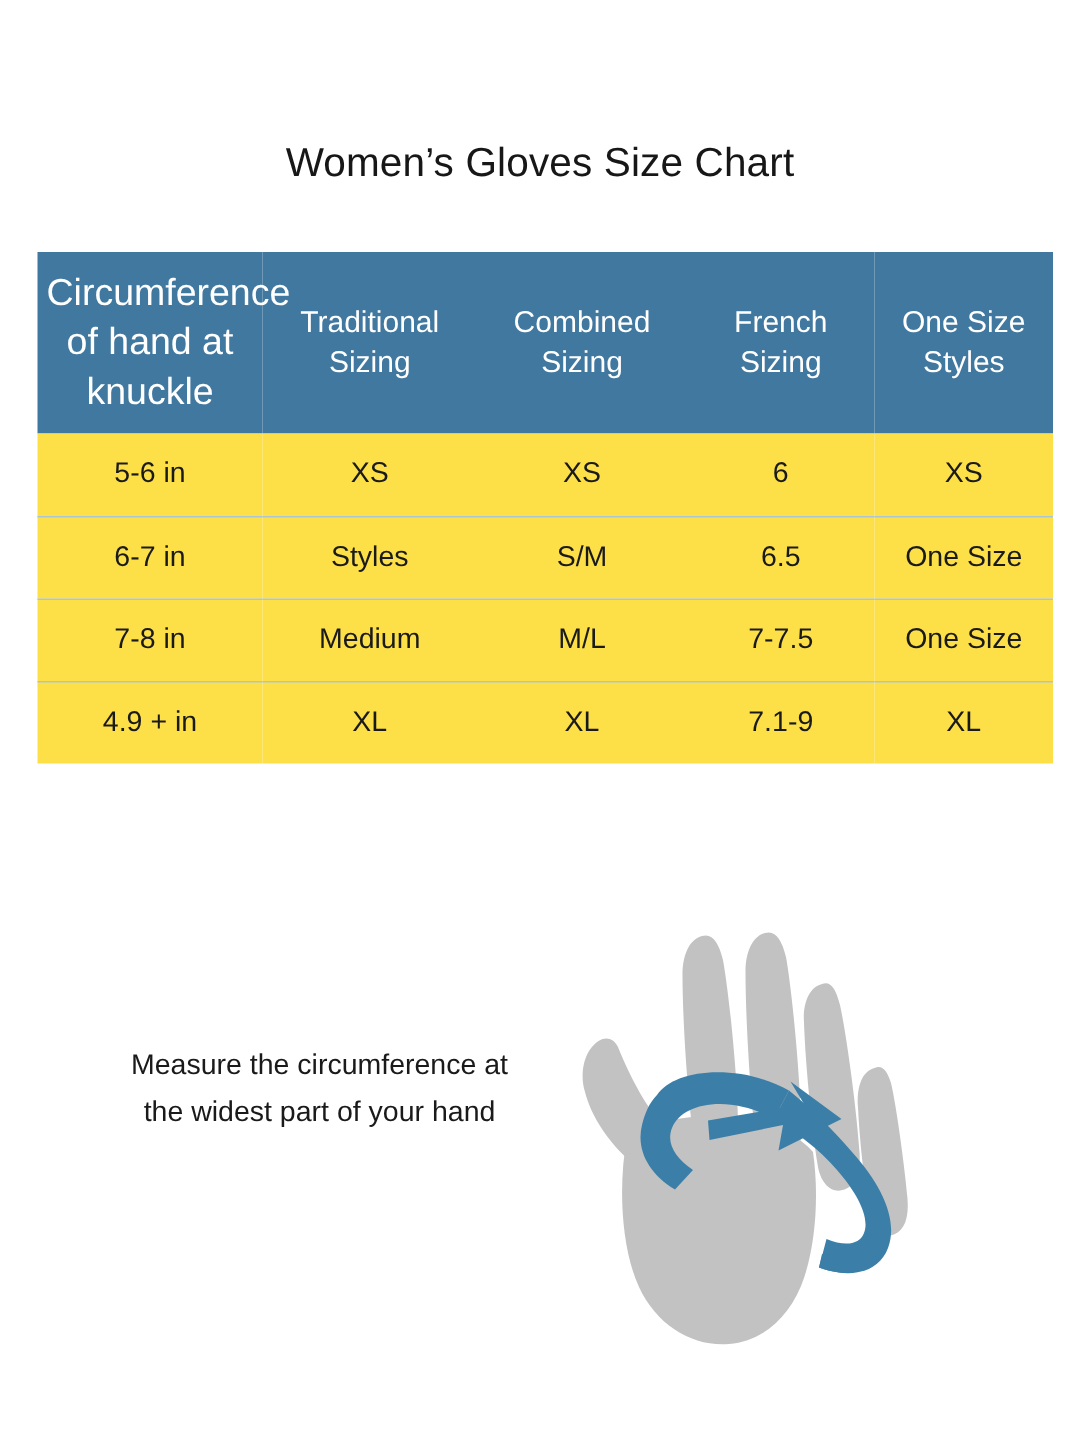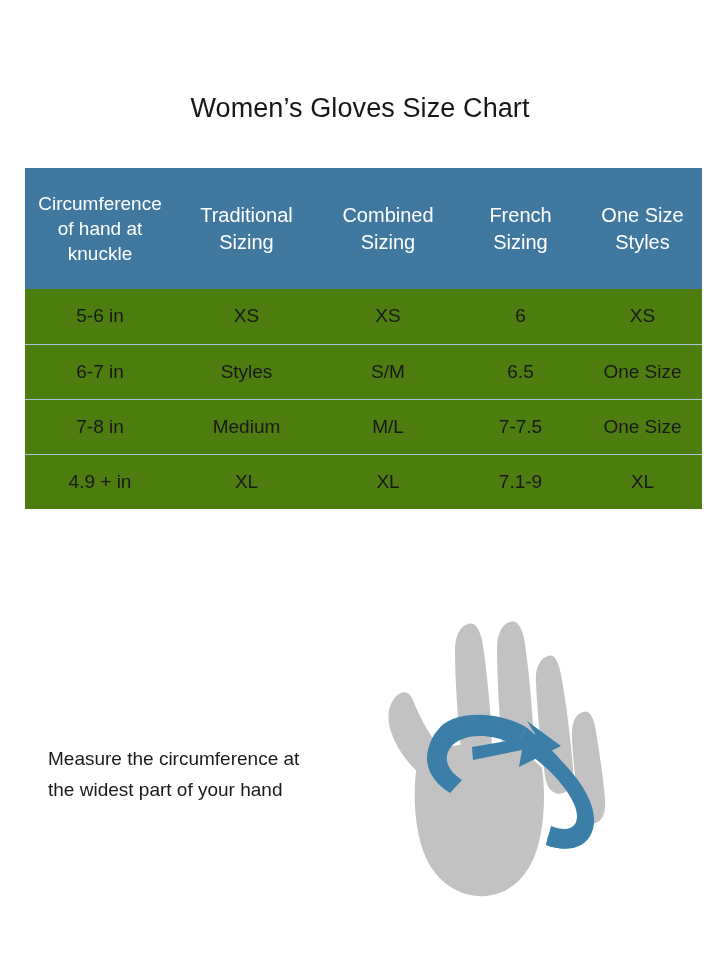--- a/index.html
+++ b/index.html
@@ -55,45 +55,46 @@
     font-size: 20px;
     font-weight: 400;
     text-align: center;
     vertical-align: middle;
     height: 121px;
     line-height: 1.32;
     padding: 4px 6px;
   }
 
   .chart-table thead th.narrow-head {
-    font-size: 19px;
+    font-size: 25px;
   }
 
   .chart-table tbody td {
     height: 55px;
     text-align: center;
     vertical-align: middle;
     font-size: 19px;
     font-weight: 400;
     color: #1a1a1a;
     border-bottom: 1.3px solid #a9c5d7;
-    background: #4d7c0f;
+    background: #fde047;
     padding: 2px 4px;
   }
 
   .chart-table tbody tr:last-child td {
     border-bottom: none;
   }
 
   
   .caption {
     position: absolute;
     left: 48px;
-    top: 744px;
+    top: 696px;
     width: 330px;
+    text-align: center;
     font-size: 19px;
     line-height: 1.62;
     color: #1a1a1a;
   }
 
   
   .hand-figure {
     position: absolute;
     left: 376px;
     top: 600px;

